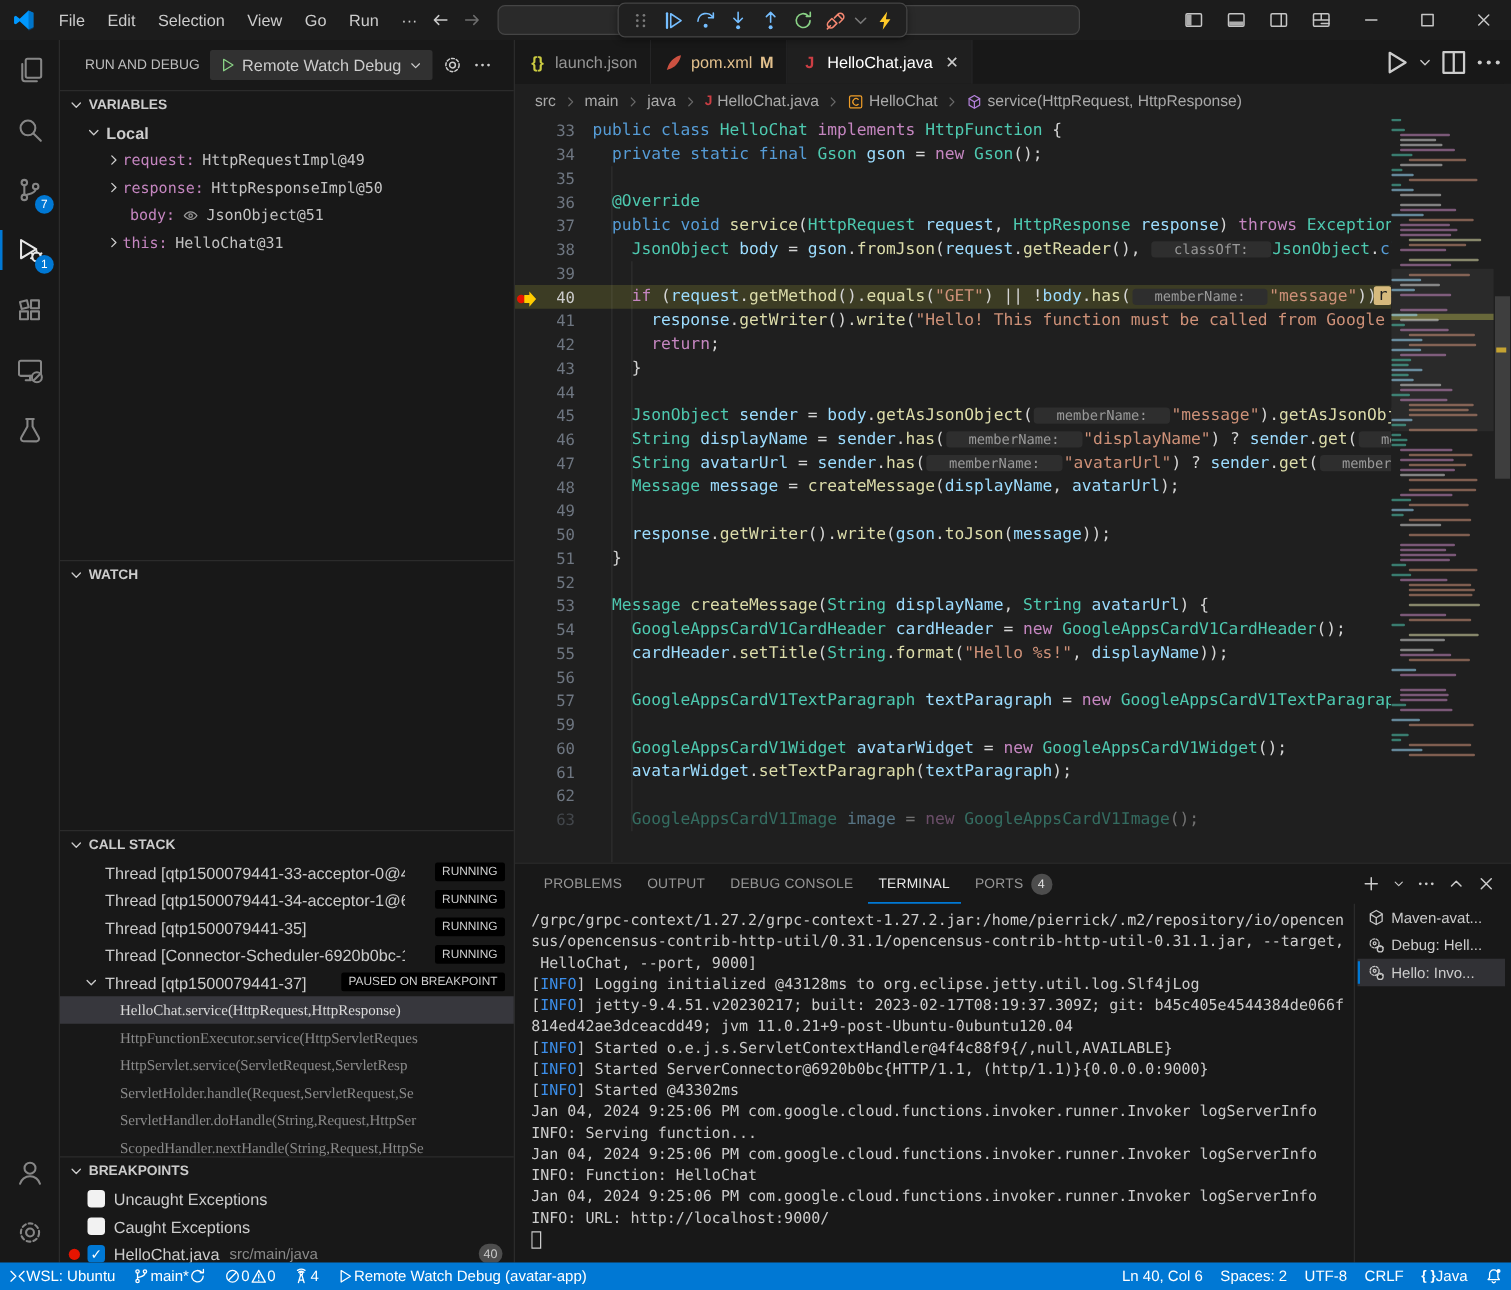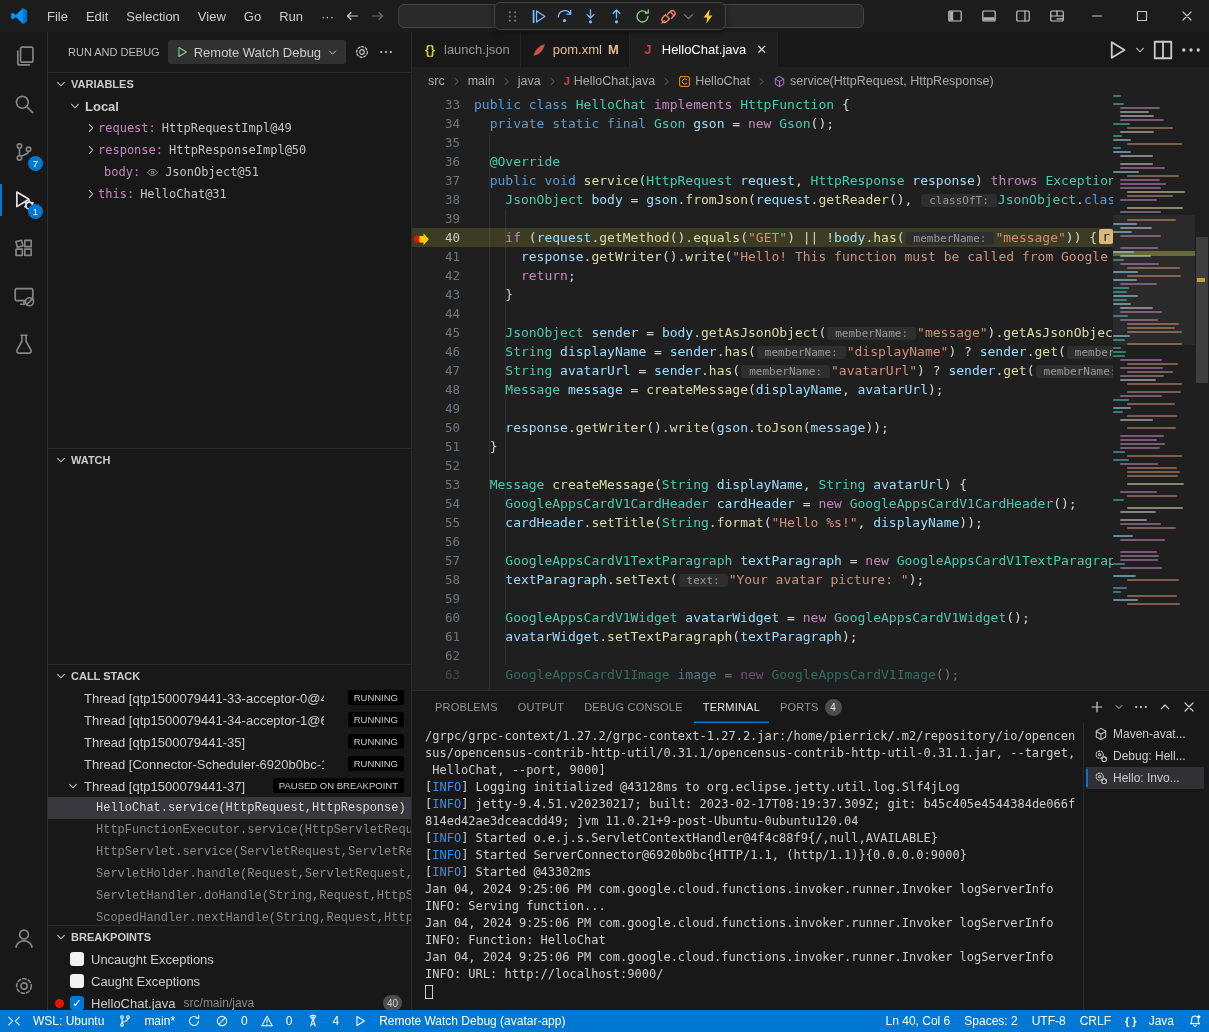--- a/index.html
+++ b/index.html
@@ -40,21 +40,21 @@
 #launch-select{height:24px;background:#313131;border-radius:2px;display:flex;align-items:center;gap:5px;padding:0 7px;color:#cccccc;font-size:13px}
 .sec{position:absolute;left:0;width:364px;border-top:1px solid #2b2b2b}
 .sec-h{height:22px;display:flex;align-items:center;gap:3px;padding-left:6px;font-size:11px;font-weight:bold;color:#cccccc}
 .sec-h .ic{width:14px;height:14px;color:#cccccc}
 .r22{height:22px;display:flex;align-items:center;white-space:nowrap;overflow:hidden}
 .chev{width:14px;height:14px;color:#cccccc;flex:none}
 .var-name{color:#c586c0;font-family:"DejaVu Sans Mono",monospace;font-size:12px}
 .var-val{color:#c3c3c3;font-family:"DejaVu Sans Mono",monospace;font-size:12px;margin-left:6px}
 .thread-row{padding-left:36px;color:#cccccc;position:relative}
 .thread-row .tbadge{position:absolute;right:8px;top:3px;background:#000000;color:#cfcfcf;font-size:9.5px;padding:2px 6px;border-radius:2px}
-.frame-row{padding-left:48px;font-family:Liberation Mono, monospace;font-size:12px;color:#8a8a8a}
+.frame-row{padding-left:48px;font-family:Liberation Serif, serif;font-size:12px;color:#8a8a8a}
 .frame-row.sel{background:#37373d;color:#d8d8d8}
 .cb{width:14px;height:14px;border-radius:3px;background:#f2f2f2;flex:none;margin-right:7px}
 .cb.on{background:#0078d4;color:#fff;font-size:11px;display:flex;align-items:center;justify-content:center}
 .bp-dot{width:9px;height:9px;border-radius:50%;background:#e51400;flex:none;margin:0 6px 0 7px}
 .bp-path{color:#8a8a8a;font-size:12px;margin-left:8px}
 .bp-badge{margin-left:auto;margin-right:10px;background:#4d4d4d;color:#ccc;border-radius:9px;min-width:18px;height:16px;font-size:10px;display:flex;align-items:center;justify-content:center;padding:0 4px}
 
 
 #editor{position:absolute;left:412px;top:32px;width:797px;height:658px;background:#1f1f1f}
 #tabbar{height:35px;background:#181818;display:flex}
@@ -70,21 +70,21 @@
 .bc-j{color:#cc3e44;font-weight:bold;font-size:11px}
 #code{position:absolute;left:0;top:63px;right:96px;bottom:0;overflow:hidden;font-family:"DejaVu Sans Mono",monospace;font-size:13px}
 .code-row{height:19px;display:flex;align-items:center;white-space:pre;position:relative}
 .code-row .bp{width:18px;flex:none;height:16px}
 .code-row .num{width:30px;flex:none;text-align:right;color:#6e7681;font-size:12.5px}
 .code-row .txt{margin-left:14px;flex:1;overflow:hidden}
 .code-row.cur{background:rgba(255,255,70,.13)}
 .code-row.cur .num{color:#cccccc}
 .code-row.dimline{opacity:.45}
 .tk-k{color:#569cd6}.tk-c{color:#c586c0}.tk-t{color:#4ec9b0}.tk-m{color:#dcdcaa}.tk-v{color:#9cdcfe}.tk-s{color:#ce9178}.tk-p{color:#d4d4d4}
-.tk-i{color:#999;background:#2e2e2e;border-radius:3px;font-size:11px;padding:0 8px;margin:0 1px}
+.tk-i{color:#999;background:#2e2e2e;border-radius:3px;font-size:11px;padding:0 18px;margin:0 1px}
 .chip40{position:absolute;right:0;top:1px;background:#d7ba7d;color:#1f1f1f;padding:0 3px;border-radius:2px}
 .iguide{position:absolute;width:1px;background:rgba(255,255,255,.07)}
 #minimap{position:absolute;right:14px;top:63px;width:82px;bottom:0;overflow:hidden}
 .mm-line{height:2px;margin-bottom:2px;opacity:.55;border-radius:1px}
 #mm-cur{position:absolute;left:0;right:0;height:5px;background:rgba(220,220,90,.35)}
 #mm-slider{position:absolute;left:0;right:0;background:rgba(255,255,255,.05)}
 #escroll{position:absolute;right:0;top:63px;width:14px;bottom:0}
 #escroll .thumb{position:absolute;left:1px;right:1px;background:rgba(121,121,121,.35)}
 #escroll .mark{position:absolute;left:2px;width:8px;height:4px;background:#c5a332}
 
@@ -103,21 +103,21 @@
 #term-div{position:absolute;left:671px;top:32px;bottom:0;width:1px;background:#2b2b2b}
 #term-list{position:absolute;left:674px;top:32px;width:118px}
 .term-item{height:22px;display:flex;align-items:center;gap:5px;padding-left:8px;font-size:12px;color:#cccccc;position:relative;white-space:nowrap;overflow:hidden}
 .term-item .ic{width:14px;height:14px;color:#c5c5c5}
 .term-item.sel{background:#313135}
 .term-item.sel::before{content:"";position:absolute;left:0;top:2px;bottom:2px;width:2px;background:#0078d4}
 
 
 #statusbar{position:absolute;left:0;top:1010px;width:1209px;height:22px;background:#0078d4;color:#ffffff;display:flex;align-items:center;justify-content:space-between;font-size:12px;z-index:30}
 .sb-group{display:flex;align-items:center;height:22px}
-.sb-item{display:flex;align-items:center;gap:12px;padding:0 7px;height:22px;white-space:nowrap}
+.sb-item{display:flex;align-items:center;gap:0;padding:0 7px;height:22px;white-space:nowrap}
 .sb-item .ic{width:14px;height:14px;color:#fff}
 </style>
 </head>
 <body>
 
 <div id="app">
 
   <div id="titlebar">
     <span id="logo" class="ic"><svg viewBox="0 0 16 16" fill="none" stroke="currentColor" stroke-width="1.2" stroke-linecap="round" stroke-linejoin="round">
           <path fill="#0098ff" stroke="none" d="M11.4 1.2L5.1 7.1 2.4 5 1.1 5.6v4.8l1.3.6 2.7-2.1 6.3 5.9 3.5-1.7V2.9z"></path>
@@ -564,21 +564,20 @@
         <div class="code-row"><span class="bp"></span><span class="num">48</span><span class="txt"><span class="tk-p">    </span><span class="tk-t">Message</span><span class="tk-p"> </span><span class="tk-v">message</span><span class="tk-p"> = </span><span class="tk-m">createMessage</span><span class="tk-p">(</span><span class="tk-v">displayName</span><span class="tk-p">, </span><span class="tk-v">avatarUrl</span><span class="tk-p">);</span></span></div>
         <div class="code-row"><span class="bp"></span><span class="num">49</span><span class="txt"></span></div>
         <div class="code-row"><span class="bp"></span><span class="num">50</span><span class="txt"><span class="tk-p">    </span><span class="tk-v">response</span><span class="tk-p">.</span><span class="tk-m">getWriter</span><span class="tk-p">().</span><span class="tk-m">write</span><span class="tk-p">(</span><span class="tk-v">gson</span><span class="tk-p">.</span><span class="tk-m">toJson</span><span class="tk-p">(</span><span class="tk-v">message</span><span class="tk-p">));</span></span></div>
         <div class="code-row"><span class="bp"></span><span class="num">51</span><span class="txt"><span class="tk-p">  }</span></span></div>
         <div class="code-row"><span class="bp"></span><span class="num">52</span><span class="txt"></span></div>
         <div class="code-row"><span class="bp"></span><span class="num">53</span><span class="txt"><span class="tk-p">  </span><span class="tk-t">Message</span><span class="tk-p"> </span><span class="tk-m">createMessage</span><span class="tk-p">(</span><span class="tk-t">String</span><span class="tk-p"> </span><span class="tk-v">displayName</span><span class="tk-p">, </span><span class="tk-t">String</span><span class="tk-p"> </span><span class="tk-v">avatarUrl</span><span class="tk-p">) {</span></span></div>
         <div class="code-row"><span class="bp"></span><span class="num">54</span><span class="txt"><span class="tk-p">    </span><span class="tk-t">GoogleAppsCardV1CardHeader</span><span class="tk-p"> </span><span class="tk-v">cardHeader</span><span class="tk-p"> = </span><span class="tk-c">new</span><span class="tk-p"> </span><span class="tk-t">GoogleAppsCardV1CardHeader</span><span class="tk-p">();</span></span></div>
         <div class="code-row"><span class="bp"></span><span class="num">55</span><span class="txt"><span class="tk-p">    </span><span class="tk-v">cardHeader</span><span class="tk-p">.</span><span class="tk-m">setTitle</span><span class="tk-p">(</span><span class="tk-t">String</span><span class="tk-p">.</span><span class="tk-m">format</span><span class="tk-p">(</span><span class="tk-s">"Hello %s!"</span><span class="tk-p">, </span><span class="tk-v">displayName</span><span class="tk-p">));</span></span></div>
         <div class="code-row"><span class="bp"></span><span class="num">56</span><span class="txt"></span></div>
         <div class="code-row"><span class="bp"></span><span class="num">57</span><span class="txt"><span class="tk-p">    </span><span class="tk-t">GoogleAppsCardV1TextParagraph</span><span class="tk-p"> </span><span class="tk-v">textParagraph</span><span class="tk-p"> = </span><span class="tk-c">new</span><span class="tk-p"> </span><span class="tk-t">GoogleAppsCardV1TextParagraph</span></span></div>
-        <div class="code-row"><span class="bp"></span><span class="num">58</span><span class="txt"><span class="tk-p">    </span><span class="tk-v">textParagraph</span><span class="tk-p">.</span><span class="tk-m">setText</span><span class="tk-p">(</span><span class="tk-i">text:</span><span class="tk-s">"Your avatar picture: "</span><span class="tk-p">);</span></span></div>
         <div class="code-row"><span class="bp"></span><span class="num">59</span><span class="txt"></span></div>
         <div class="code-row"><span class="bp"></span><span class="num">60</span><span class="txt"><span class="tk-p">    </span><span class="tk-t">GoogleAppsCardV1Widget</span><span class="tk-p"> </span><span class="tk-v">avatarWidget</span><span class="tk-p"> = </span><span class="tk-c">new</span><span class="tk-p"> </span><span class="tk-t">GoogleAppsCardV1Widget</span><span class="tk-p">();</span></span></div>
         <div class="code-row"><span class="bp"></span><span class="num">61</span><span class="txt"><span class="tk-p">    </span><span class="tk-v">avatarWidget</span><span class="tk-p">.</span><span class="tk-m">setTextParagraph</span><span class="tk-p">(</span><span class="tk-v">textParagraph</span><span class="tk-p">);</span></span></div>
         <div class="code-row"><span class="bp"></span><span class="num">62</span><span class="txt"></span></div>
         <div class="code-row dimline"><span class="bp"></span><span class="num">63</span><span class="txt"><span class="tk-p">    </span><span class="tk-t">GoogleAppsCardV1Image</span><span class="tk-p"> </span><span class="tk-v">image</span><span class="tk-p"> = </span><span class="tk-c">new</span><span class="tk-p"> </span><span class="tk-t">GoogleAppsCardV1Image</span><span class="tk-p">();</span></span></div>
         <div class="iguide" style="left:77px;top:38px;height:557px"></div>
         <div class="iguide" style="left:93px;top:114px;height:456px"></div>
       </div>
     <div id="minimap">
         <div id="mm-slider" style="top:120px;height:130px"></div>

